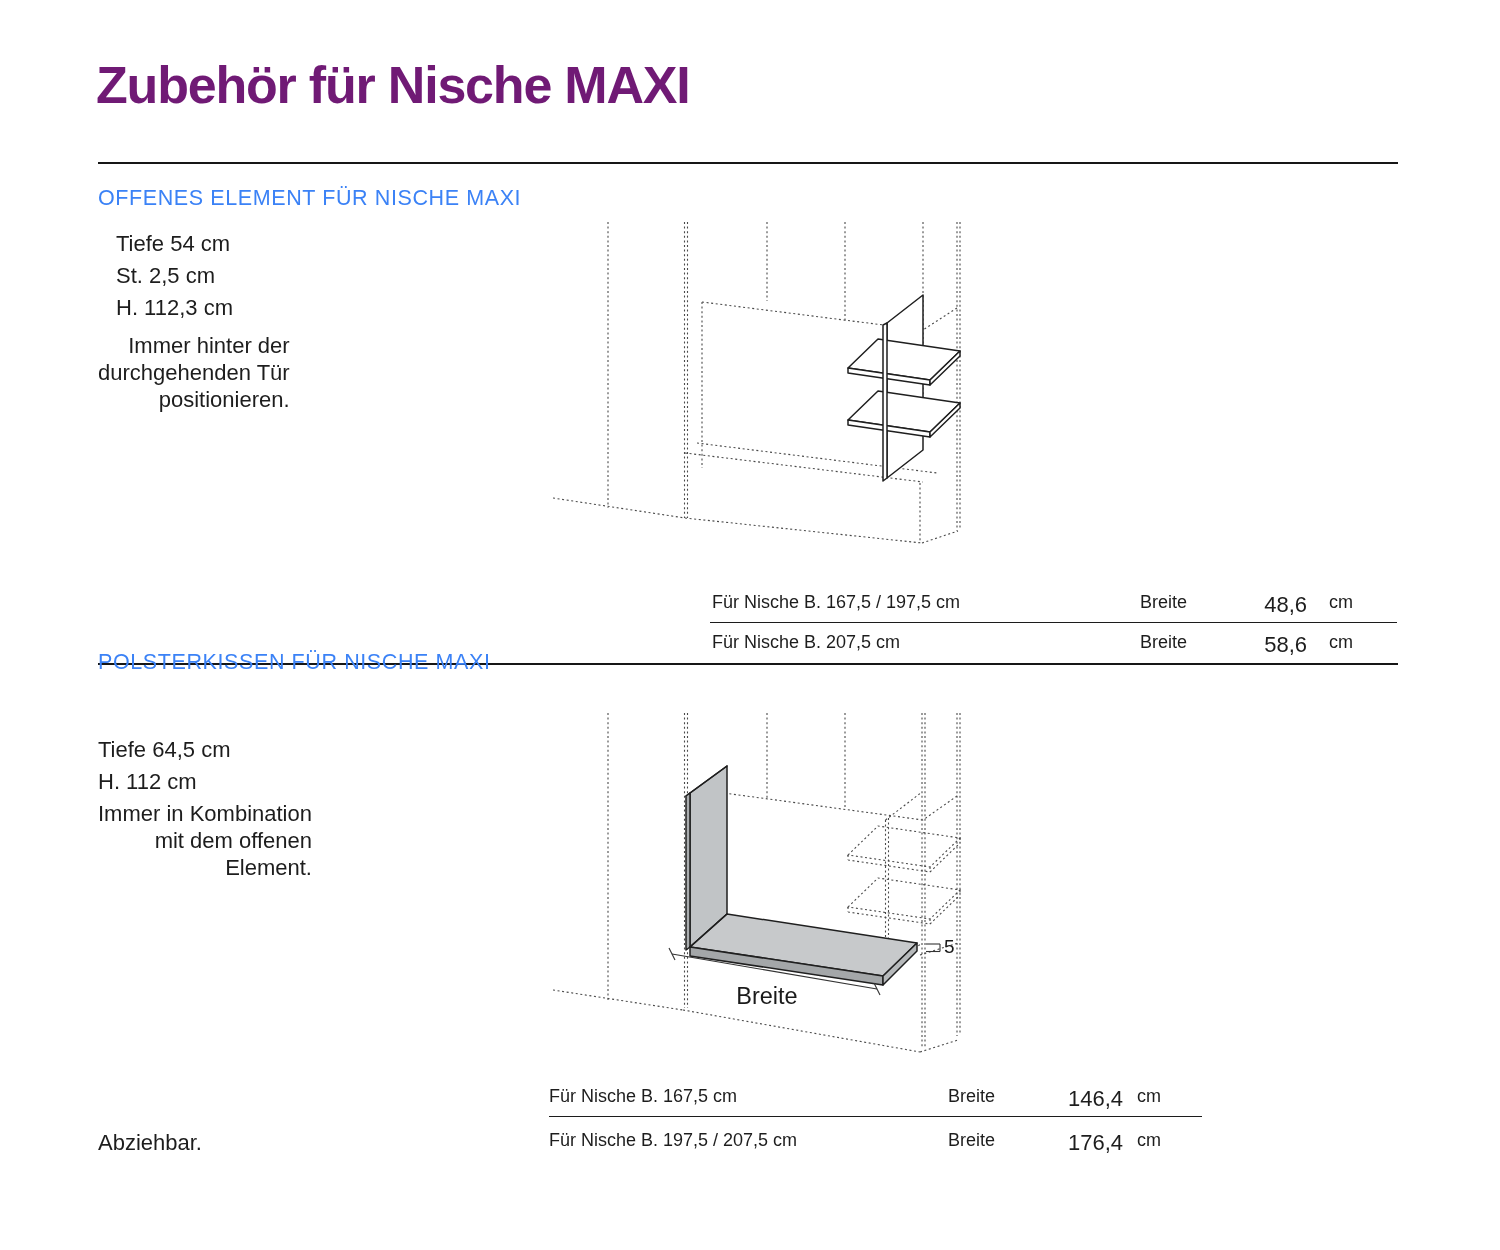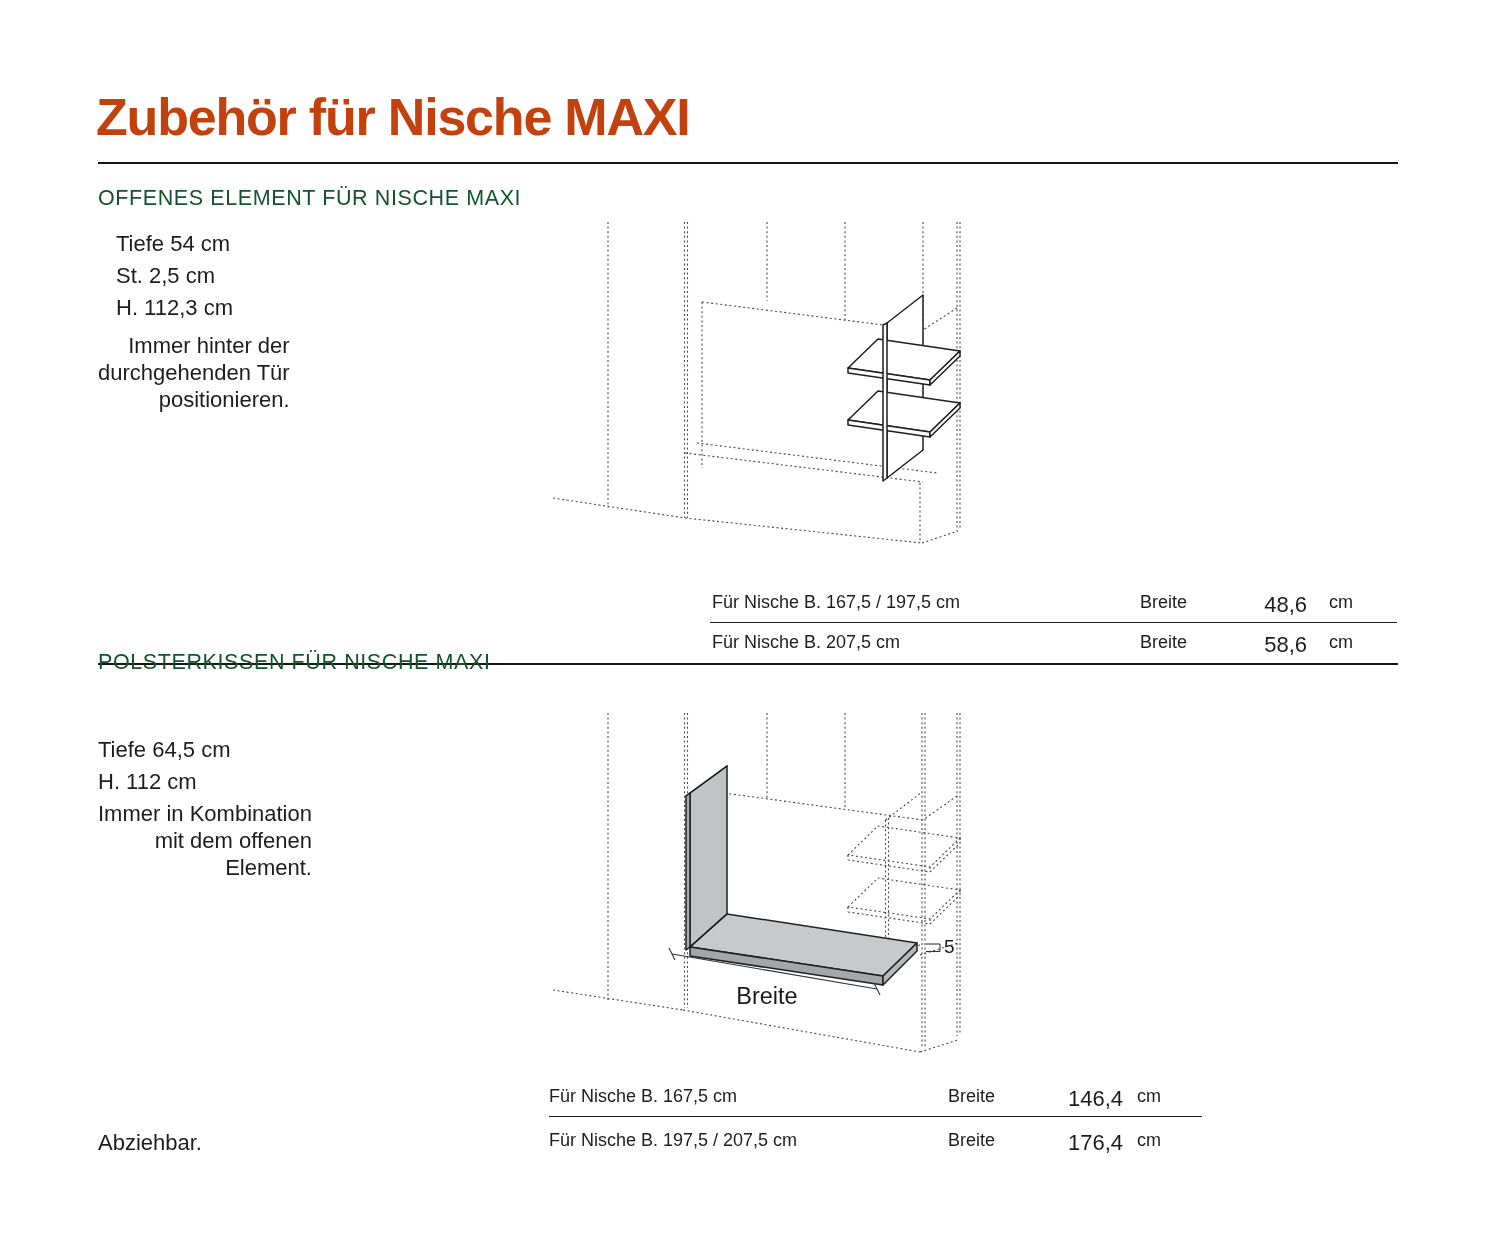--- a/index.html
+++ b/index.html
@@ -1,21 +1,21 @@
 <!DOCTYPE html>
 <html><head>
 <meta charset="utf-8">
 <style>
   html,body{margin:0;padding:0;background:#fff;}
   body{width:1500px;height:1250px;position:relative;overflow:hidden;
        font-family:"Liberation Sans", sans-serif;color:#1d1d1d;}
   .abs{position:absolute;}
-  .page-title{font-size:52px;font-weight:bold;color:#c2410c;letter-spacing:-1.2px;white-space:nowrap;margin-top:32px;}
+  .page-title{font-size:52px;font-weight:bold;color:#701a75;letter-spacing:-1.2px;white-space:nowrap;}
   .rule{background:#161616;}
-  .sec-heading{font-size:21.5px;letter-spacing:0.6px;color:#14532d;white-space:nowrap;}
+  .sec-heading{font-size:21.5px;letter-spacing:0.6px;color:#3b82f6;white-space:nowrap;}
   .spec-line{font-size:22px;line-height:32px;white-space:nowrap;}
   .note-line{font-size:22px;line-height:27px;white-space:nowrap;text-align:right;}
   .tbl-label,.tbl-dim,.tbl-unit{font-size:18px;white-space:nowrap;}
   .tbl-value{font-size:22px;white-space:nowrap;text-align:right;}
   .tbl-line{background:#1c1c1c;height:1.4px;}
   .footnote{font-size:22px;white-space:nowrap;}
   svg text{font-family:"Liberation Sans", sans-serif;fill:#1a1a1a;}
   .dash{stroke:#4a4a4a;stroke-width:1.1;fill:none;stroke-dasharray:2 2.6;}
   .solid{stroke:#1f1f1f;stroke-width:1.5;stroke-linejoin:round;}
   .thin{stroke:#333;stroke-width:1.1;fill:none;}

